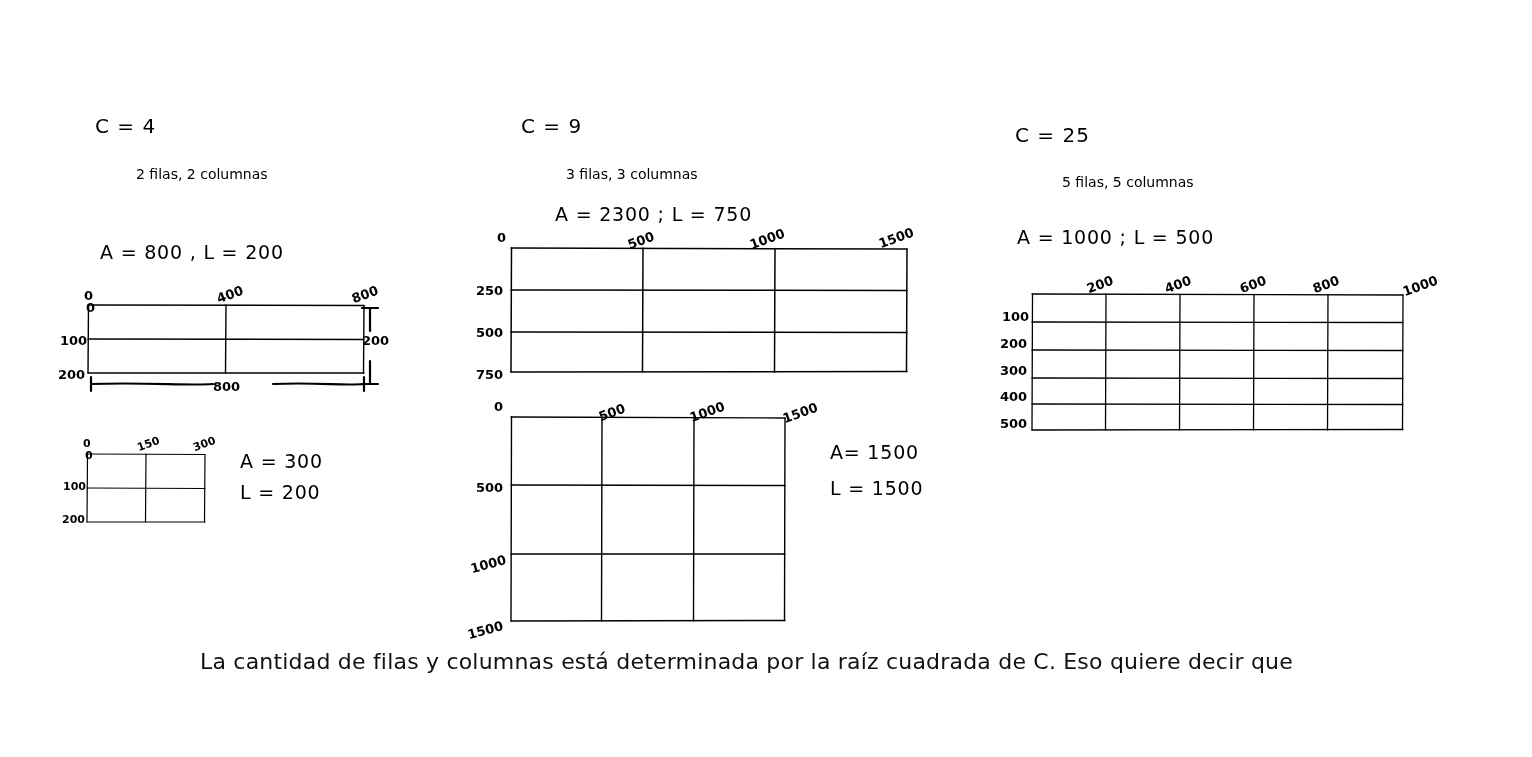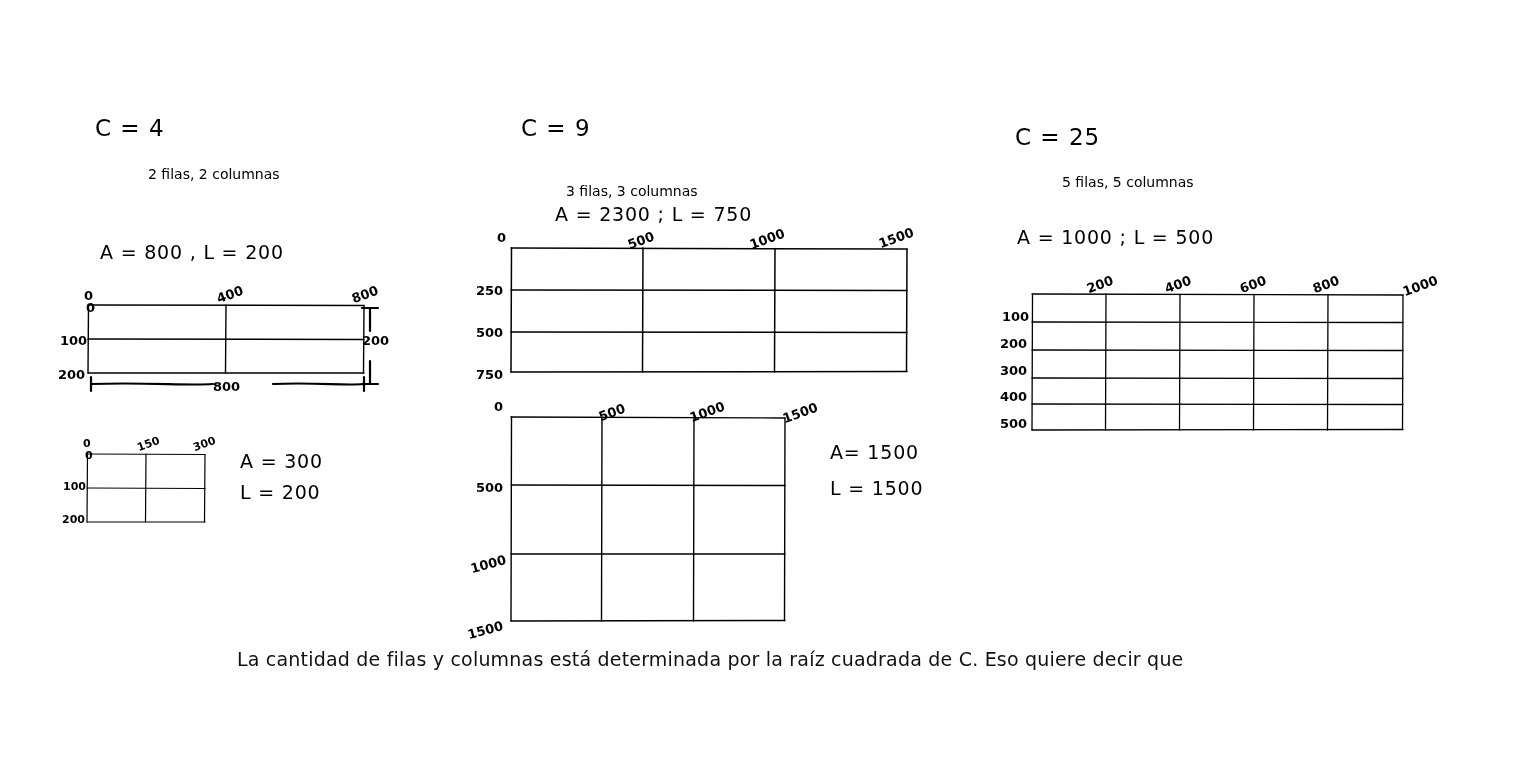--- a/index.html
+++ b/index.html
@@ -25,65 +25,64 @@
     position: absolute;
     white-space: nowrap;
     color: #000;
     line-height: 1.15;
   }
   .title {
     font-size: 17px;
     letter-spacing: 0.2px;
   }
   .caseTitle {
-    font-size: 23px;
+    font-size: 20px;
     letter-spacing: 1px;
   }
   .subTitle {
     font-size: 14px;
   }
   .param {
     font-size: 19px;
     letter-spacing: 0.8px;
   }
   .tick {
     font-size: 13px;
     font-weight: bold;
   }
   .tickSm {
     font-size: 11px;
     font-weight: bold;
   }
   .rot-20 { transform: rotate(-20deg); transform-origin: left bottom; }
   .rot-15 { transform: rotate(-15deg); transform-origin: left bottom; }
   .bottomNote {
-    font-size: 19px;
+    font-size: 22px;
     line-height: 1.55;
     letter-spacing: 0.2px;
-    margin-left: 37px;
   }
   .grid {
     position: absolute;
   }
   .grid svg { display:block; }
   .footer-wrap {
     position: absolute;
     left: 200px;
     top: 645px;
     width: 1120px;
   }
 </style>
 </head>
 <body>
 
 <div class="canvas">
 
 
   <div class="txt caseTitle" style="left:95px; top:115px;">C = 4</div>
-  <div class="txt subTitle" style="left:148px; top:166px;">2 filas, 2 columnas</div>
+  <div class="txt subTitle" style="left:136px; top:166px;">2 filas, 2 columnas</div>
   <div class="txt param" style="left:100px; top:242px;">A = 800 ,  L = 200</div>
 
   <div class="grid" style="left:86px; top:303px;">
     <svg width="280" height="72" viewBox="0 0 280 72">
       <g stroke="#000" stroke-width="1.4" fill="none" stroke-linecap="round">
         <path d="M2,2 L278,2.5"></path>
         <path d="M2,36 L278,36.5"></path>
         <path d="M2,70 L278,70"></path>
         <path d="M2.5,2 L2,70"></path>
         <path d="M140,2 L139.5,70"></path>
@@ -138,21 +137,21 @@
   <div class="txt tickSm" style="left:83px; top:438px;">0</div>
   <div class="txt tickSm rot-20" style="left:140px; top:442px;">150</div>
   <div class="txt tickSm rot-20" style="left:196px; top:442px;">300</div>
   <div class="txt tickSm" style="left:85px; top:450px;">0</div>
   <div class="txt tickSm" style="left:63px; top:481px;">100</div>
   <div class="txt tickSm" style="left:62px; top:514px;">200</div>
   <div class="txt param" style="left:240px; top:451px;">A = 300</div>
   <div class="txt param" style="left:240px; top:482px;">L = 200</div>
 
   <div class="txt caseTitle" style="left:521px; top:115px;">C = 9</div>
-  <div class="txt subTitle" style="left:566px; top:166px;margin-top:17px;">3 filas, 3 columnas</div>
+  <div class="txt subTitle" style="left:566px; top:166px;">3 filas, 3 columnas</div>
   <div class="txt param" style="left:555px; top:204px;">A = 2300 ;  L = 750</div>
 
   <div class="grid" style="left:509px; top:246px;">
     <svg width="400" height="128" viewBox="0 0 400 128">
       <g stroke="#000" stroke-width="1.5" fill="none" stroke-linecap="round">
         <path d="M2,2 L398,3"></path>
         <path d="M2,44 L398,44.5"></path>
         <path d="M2,86 L398,86.5"></path>
         <path d="M2,126 L398,125.5"></path>
         <path d="M2.5,2 L2,126"></path>

